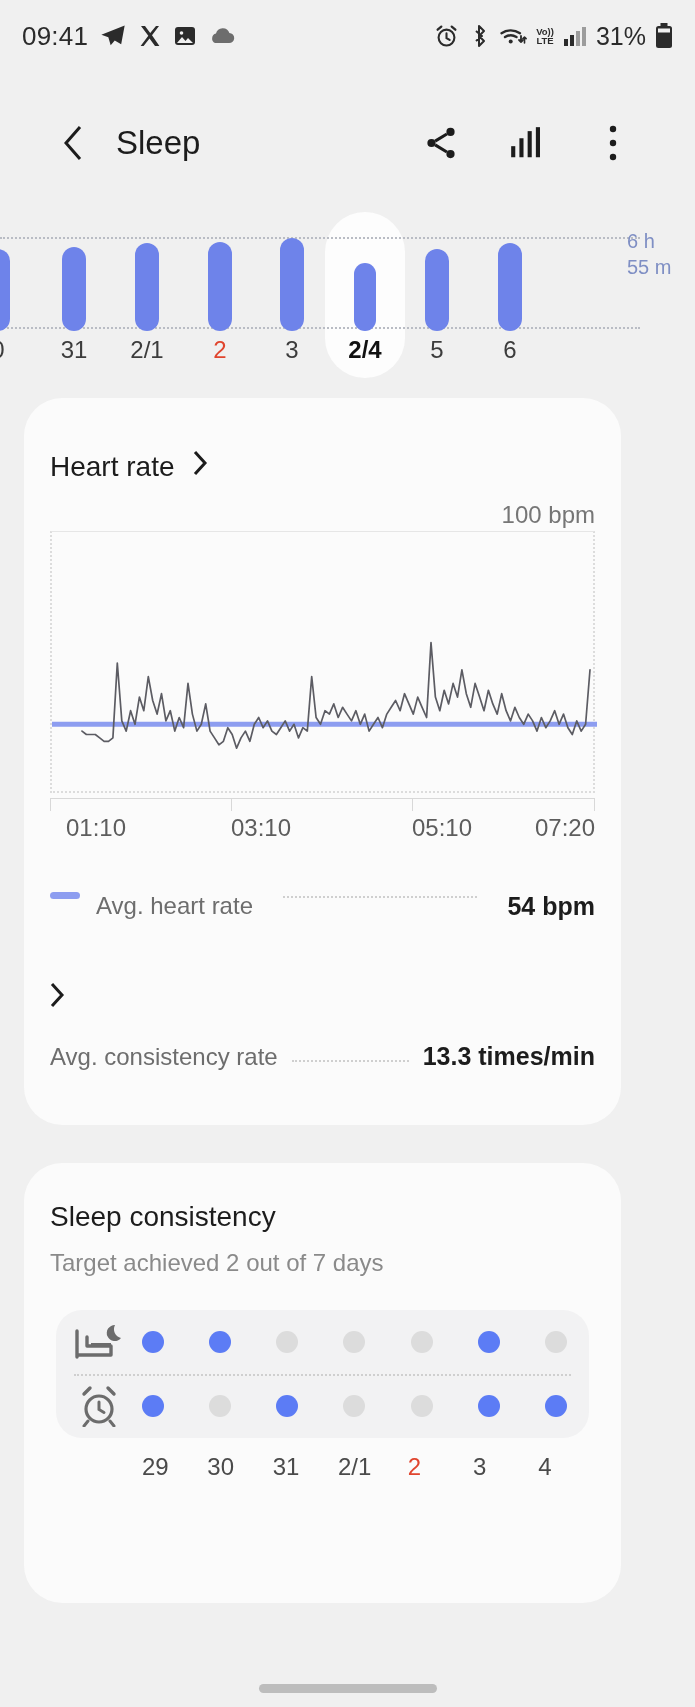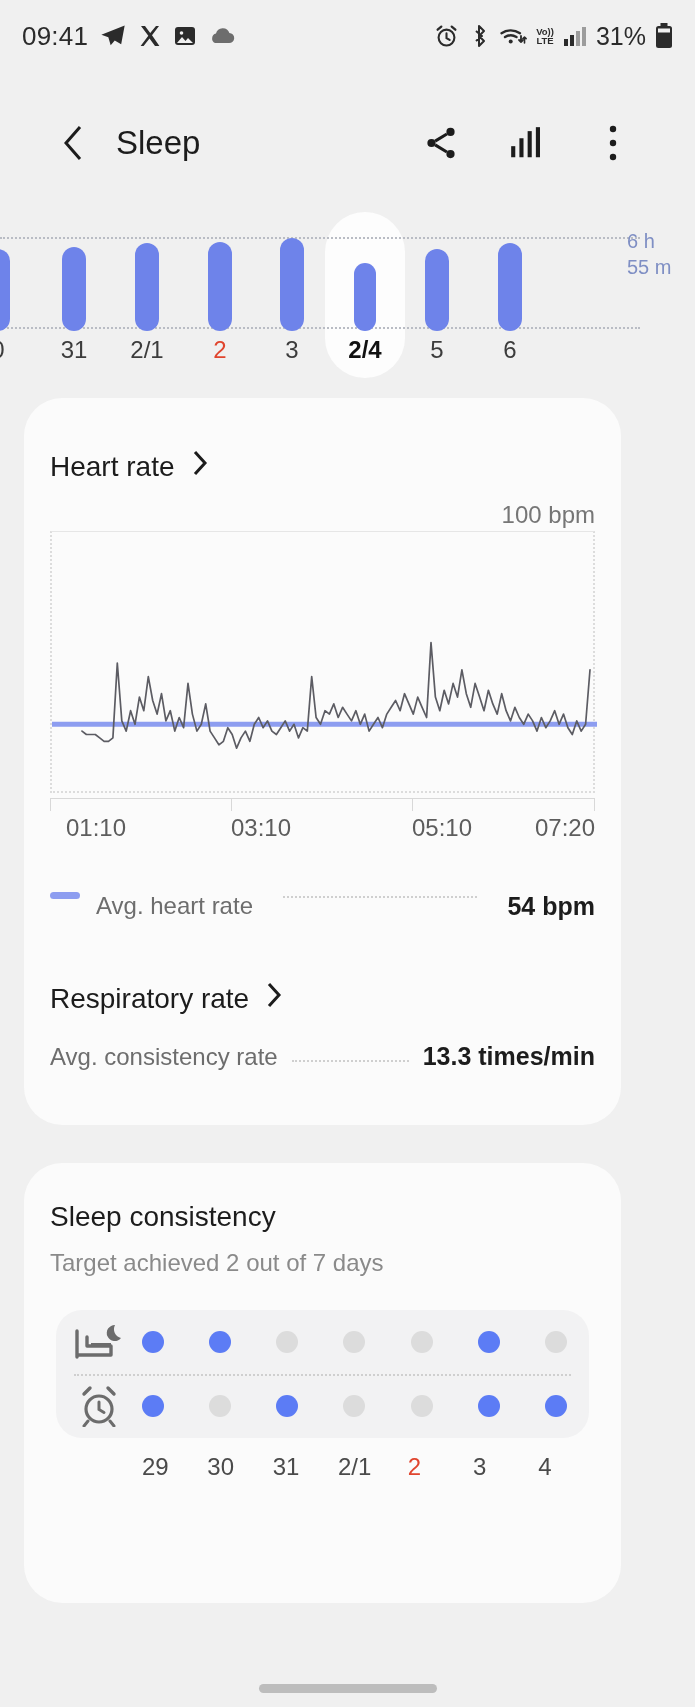--- a/index.html
+++ b/index.html
@@ -320,21 +320,20 @@
       </div>
 
     <div class="legend">
       <span class="swatch"></span>
       <span class="leg-label">Avg. heart rate</span>
       <span class="leader"></span>
       <span class="leg-val">54 bpm</span>
     </div>
 
     <div class="sec-head rr-title">
-      <span>Respiratory rate</span>
       <span>
         <svg width="15" height="26" viewBox="0 0 15 26">
             <path d="M2 2l10 11L2 24" fill="none" stroke="#1c1c1c" stroke-width="3"></path>
           </svg>
       </span>
     </div>
 
     <div class="rr-row">
       <span class="leg-label">Avg. consistency rate</span>
       <span class="leader"></span>

